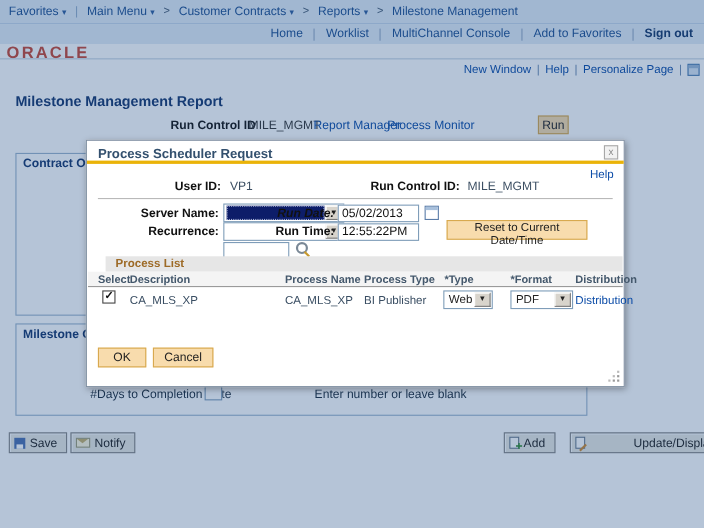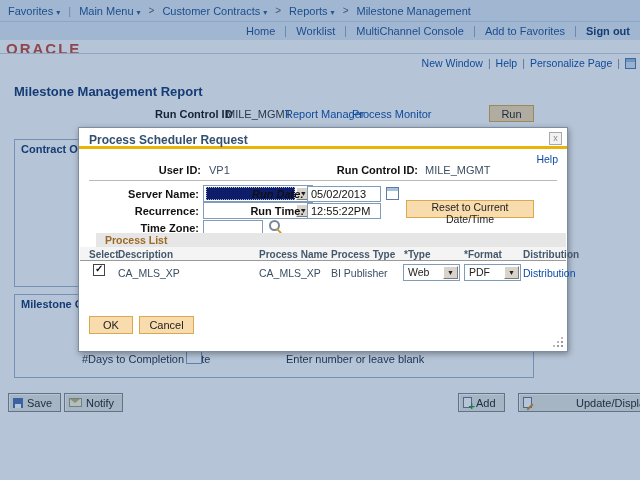--- a/index.html
+++ b/index.html
@@ -36,21 +36,21 @@
   .page-title { position:absolute; left:14px; top:84px; font-size:13px; font-weight:bold; color:#14366e; }
 
   .rc-label { position:absolute; left:155px; top:108px; font-size:11px; font-weight:bold; color:#111; }
   .rc-value { position:absolute; left:226px; top:108px; font-size:11px; color:#333; }
   .pslink { font-size:11px; color:#0d4da8; text-decoration:none; }
   .lnk-repmgr { position:absolute; left:285px; top:108px; }
   .lnk-procmon { position:absolute; left:352px; top:108px; }
 
   .btn-tan { background:#F8DCAD; border:1px solid #D8A94F; color:#222; font-size:11px;
              font-family:"Liberation Sans", sans-serif; text-align:center; }
-  .run-btn { position:absolute; left:489px; top:105px; width:45px; height:17px; }
+  .run-btn { position:absolute; left:489px; top:105px; width:28px; height:17px; }
 
   .groupbox { position:absolute; border:1px solid #9bb4cd; background:transparent; }
   .gb-contract { left:14px; top:139px; width:520px; height:148px; }
   .gb-milestone { left:14px; top:294px; width:520px; height:84px; }
   .gb-title { position:absolute; left:6px; top:3px; font-size:11px; font-weight:bold;
               color:#14366e; white-space:nowrap; }
 
   .days-label { position:absolute; left:82px; top:353px; font-size:11px; color:#1a2a3a; }
   .days-input { position:absolute; left:186px; top:351px; width:16px; height:13px;
                 border:1px solid #7f9db9; font-size:10px; }
@@ -235,41 +235,40 @@
 
     <span class="m-lbl" style="left:8px; top:77px; width:112px;">Recurrence:</span>
     <div class="ps-select" style="left:124px; top:74px; width:110px;">
       <span class="sel-text"></span>
       <span class="sel-btn"></span>
     </div>
     <span class="m-lbl" style="left:150px; top:77px; width:75px;">Run Time:</span>
     <input class="m-input" style="left: 228px; top: 75px; width: 74px;" value="12:55:22PM">
     <button class="btn-tan reset-btn">Reset to Current Date/Time</button>
 
-    <span class="m-lbl" style="left:8px; top:94px; width:112px;">Time Zone:</span>
     <input class="m-input" style="left: 124px; top: 92px; width: 60px; height: 15px;" value="">
     <span class="loupe"></span>
 
     <div class="pl-band">
       <span class="pl-title">Process List</span>
     </div>
     <div class="hdr-band"></div>
     <span class="hdr-cell" style="left:10px;">Select</span>
     <span class="hdr-cell" style="left:39px;">Description</span>
     <span class="hdr-cell" style="left:180px;">Process Name</span>
     <span class="hdr-cell" style="left:252px;">Process Type</span>
     <span class="hdr-cell" style="left:325px;">*Type</span>
     <span class="hdr-cell" style="left:385px;">*Format</span>
     <span class="hdr-cell" style="left:444px;">Distribution</span>
 
     <div class="checkbox checked"></div>
     <span class="row-cell" style="left:39px;">CA_MLS_XP</span>
     <span class="row-cell" style="left:180px;">CA_MLS_XP</span>
     <span class="row-cell" style="left:252px;">BI Publisher</span>
-    <div class="ps-select" style="left:324px; top:136px; width:57px;padding-left:24px;">
+    <div class="ps-select" style="left:324px; top:136px; width:45px;padding-left:24px;">
       <span class="sel-text">Web</span>
       <span class="sel-btn"></span>
     </div>
     <div class="ps-select" style="left:385px; top:136px; width:57px;">
       <span class="sel-text">PDF</span>
       <span class="sel-btn"></span>
     </div>
     <a class="row-cell dist-link" style="left:444px;">Distribution</a>
 
     <button class="btn-tan ok-btn">OK</button>

